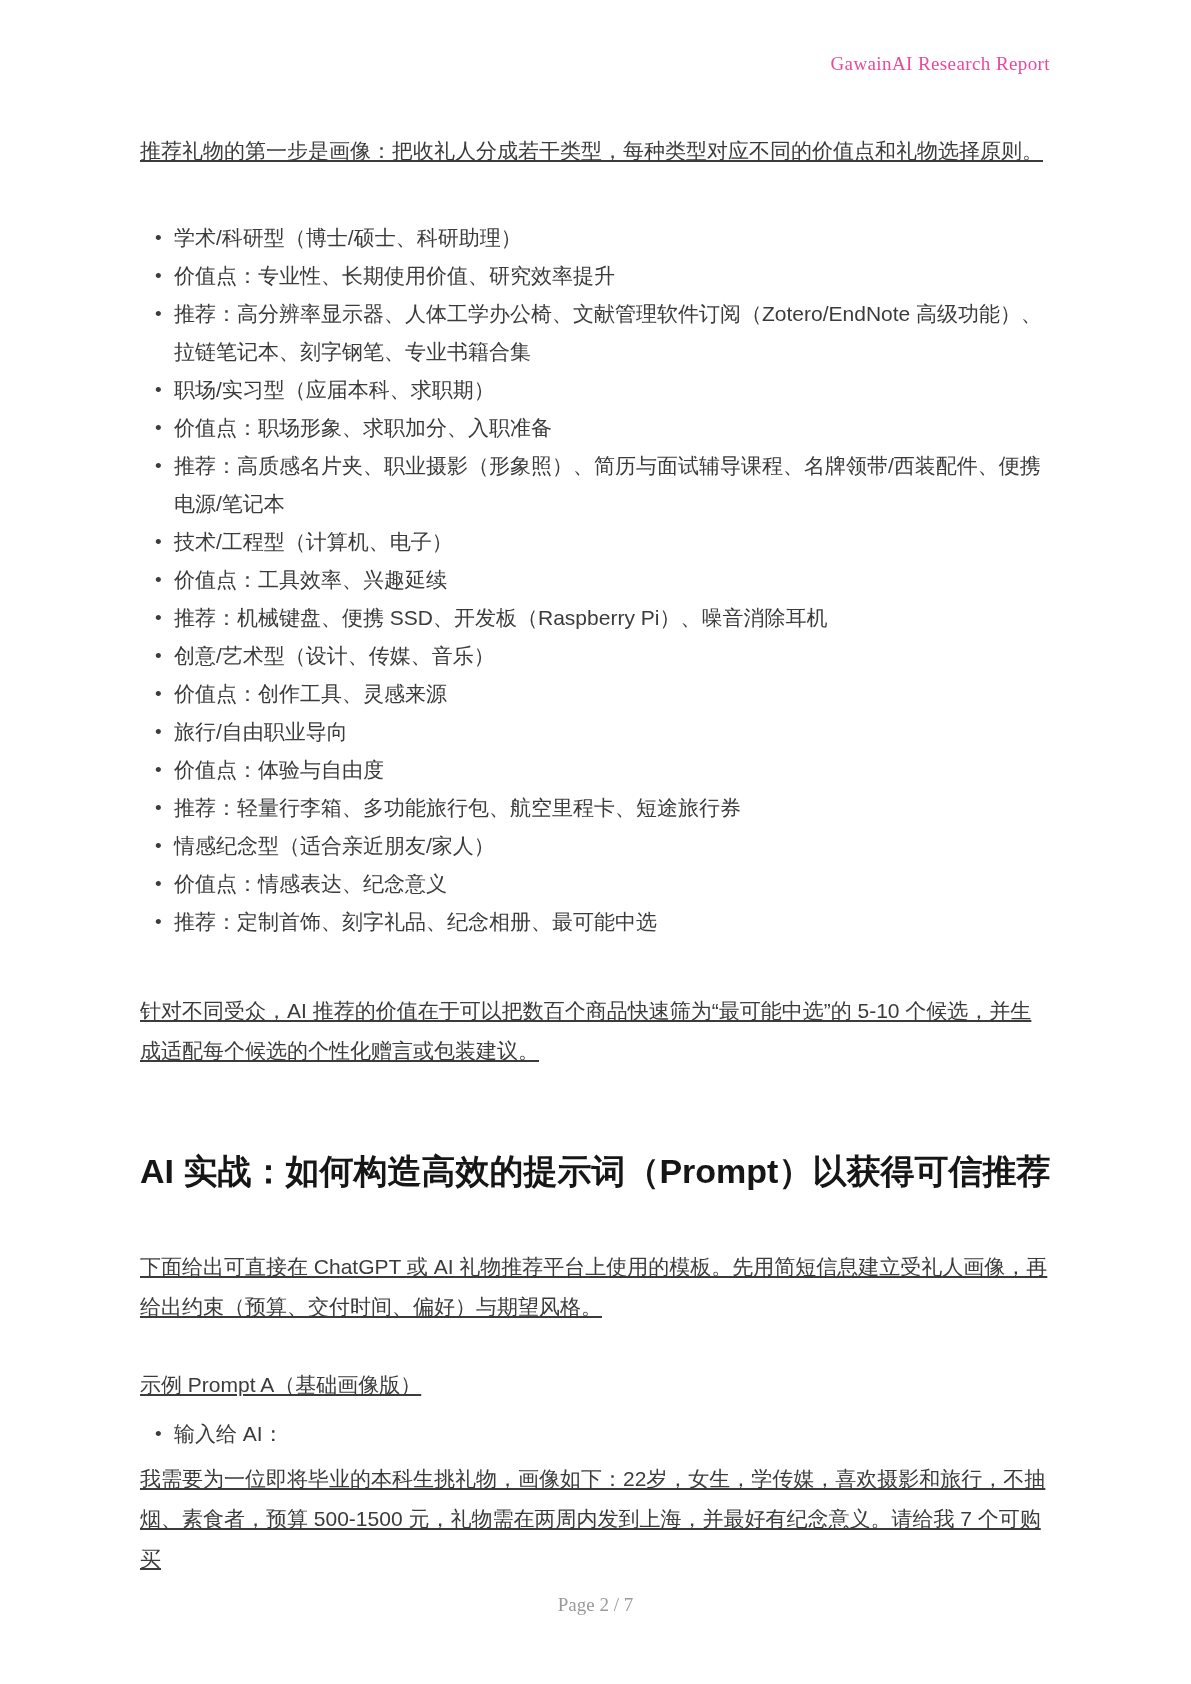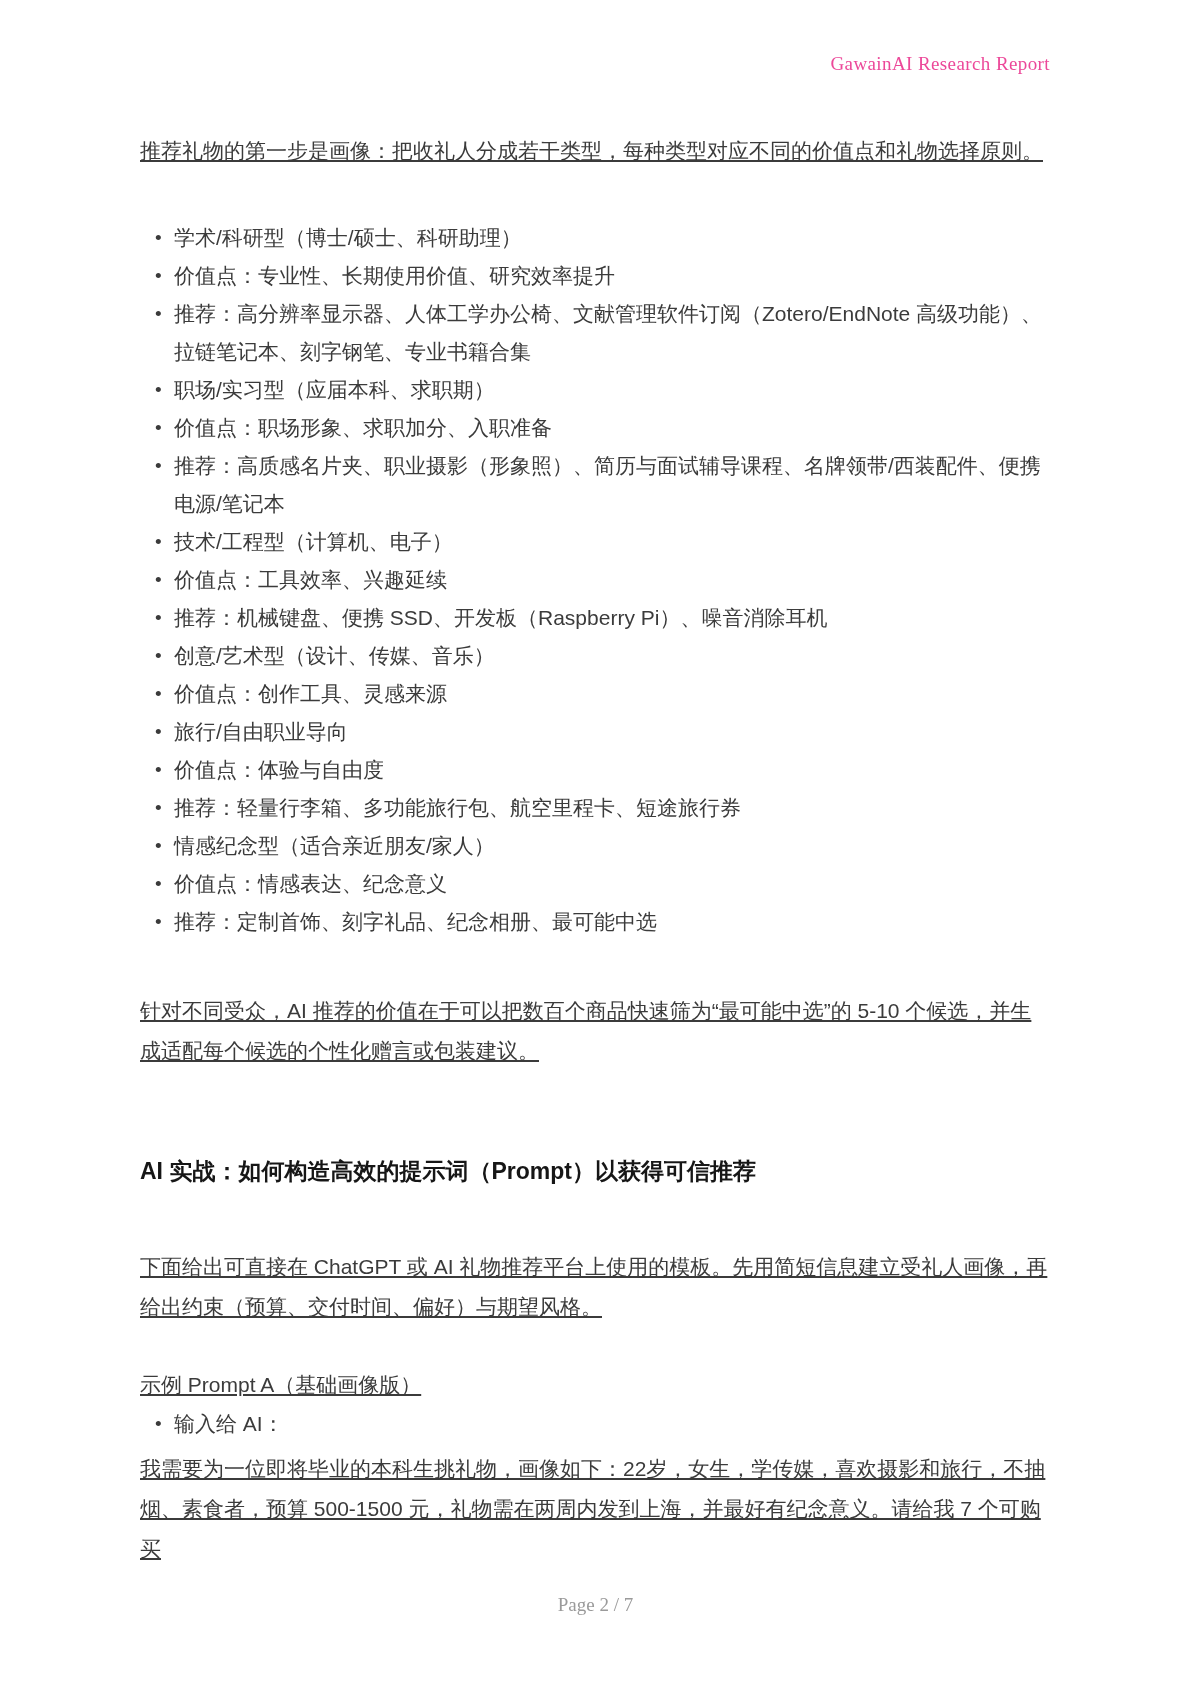--- a/index.html
+++ b/index.html
@@ -57,25 +57,25 @@
   }
   .bullet-list li::before {
     content: "\2022";
     position: absolute;
     left: -19px;
     top: 0;
     font-size: 19px;
     color: #3b3b3b;
   }
   .example-list {
-    margin-top: 0;
+    margin-top: 10px;
   }
   .section-heading {
     margin: 78px 0 0 0;
-    font-size: 23px;
+    font-size: 34px;
     line-height: 44px;
     font-weight: 700;
     color: #161616;
   }
   .doc-footer {
     position: absolute;
     top: 1594px;
     left: 0;
     width: 100%;
     text-align: center;

